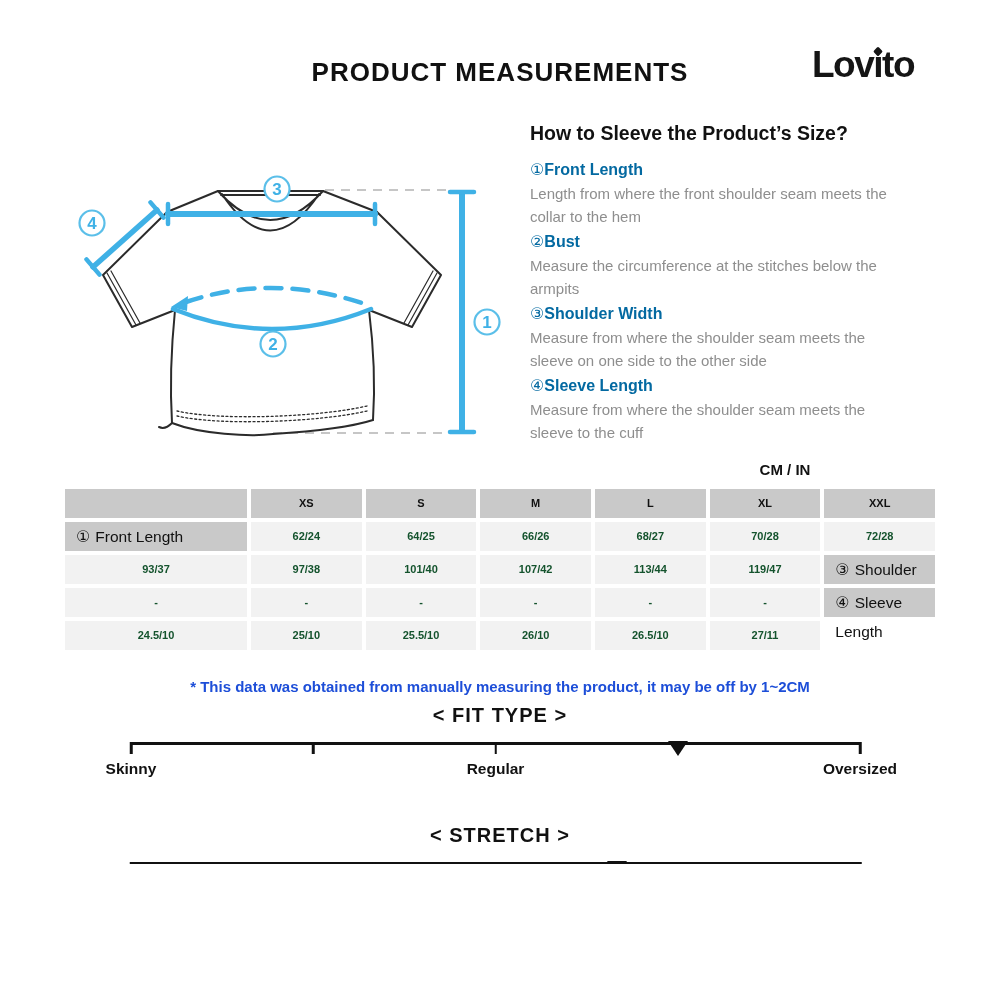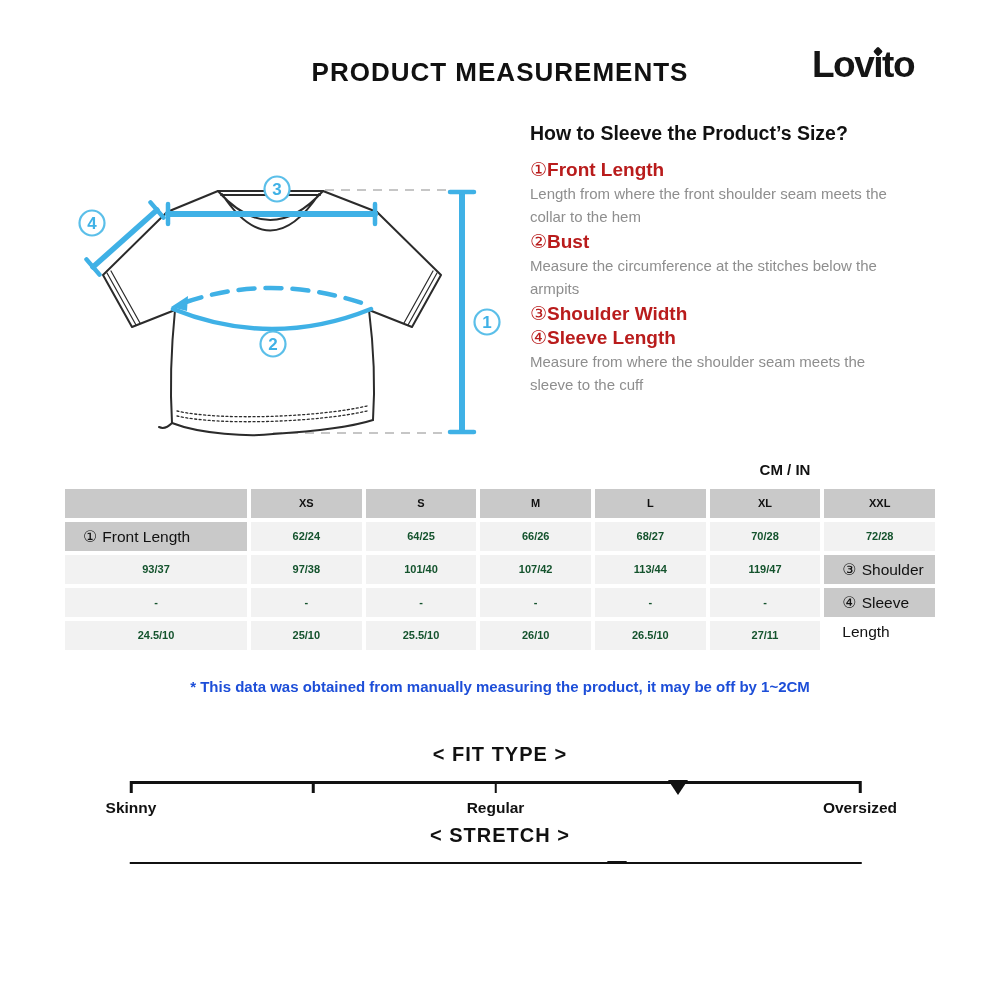--- a/index.html
+++ b/index.html
@@ -15,36 +15,36 @@
   .logo-i { position:relative; }
   .logo-i::after { content:""; position:absolute; left:50%; top:4px; width:7px; height:7px;
                    background:#151515; transform:translateX(-50%) rotate(45deg); border-radius:1.5px; }
 
   
   .diagram { position:absolute; left:60px; top:140px; width:460px; height:330px; }
 
   
   .howto { position:absolute; left:530px; top:122px; width:382px; }
   .howto-heading { font-size:19.5px; font-weight:bold; color:#111; margin-bottom:13px; }
-  .hitem { font-size:19px; font-weight:bold; color:#b91c1c; line-height:24px; }
+  .hitem { font-size:16px; font-weight:bold; color:#0369a1; line-height:24px; }
   .hnum { font-weight:normal; }
   .hdesc { font-size:15px; color:#8e8e8e; line-height:23px; margin-bottom:2px; width:372px; }
 
   
   .unit { position:absolute; left:635px; top:461px; width:300px; text-align:center;
           font-size:15px; font-weight:bold; color:#111; }
 
   
   .size-table { position:absolute; left:65px; top:489px; width:870px;
                 display:grid; grid-template-columns:182px repeat(6,1fr);
                 grid-auto-rows:29px; gap:4px; }
   .cell { line-height:29px; font-size:11px; text-align:center; }
   .cell.head { background:#c9c9c9; font-weight:bold; color:#111; }
   .cell.corner { background:#c9c9c9; }
-  .cell.rowlabel { background:#c9c9c9; text-align:left; padding-left:18px; color:#111; font-size:15.5px; }
+  .cell.rowlabel { background:#c9c9c9; text-align:left; padding-left:11px; color:#111; font-size:15.5px; }
   .cell.rowlabel .rownum { font-size:16px; margin-right:5px; }
   .cell.val { background:#f2f2f2; font-weight:bold; color:#14532d; }
 
   
   .disclaimer { position:absolute; left:0; top:678px; width:1000px; text-align:center;
                 font-size:15px; font-weight:bold; color:#1d4ed8; }
 
   
   .scale { position:absolute; left:0; width:1000px; height:78px; }
   .scale-title { position:absolute; left:0; top:0; width:1000px; text-align:center;
@@ -112,20 +112,21 @@
   <div class="howto">
     <div class="howto-heading">How to Sleeve the Product’s Size?</div>
 
     <div class="hitem"><span class="hnum">①</span><span>Front Length</span></div>
     <div class="hdesc">Length from where the front shoulder seam meets the collar to the hem</div>
 
     <div class="hitem"><span class="hnum">②</span><span>Bust</span></div>
     <div class="hdesc">Measure the circumference at the stitches below the armpits</div>
 
     <div class="hitem"><span class="hnum">③</span><span>Shoulder Width</span></div>
+    <div class="hdesc">Measure from where the shoulder seam meets the sleeve on one side to the other side</div>
 
     <div class="hitem"><span class="hnum">④</span><span>Sleeve Length</span></div>
     <div class="hdesc">Measure from where the shoulder seam meets the sleeve to the cuff</div>
   </div>
 
   <div class="unit">CM / IN</div>
 
   <div class="size-table">
       <div class="cell head corner"></div>
       <div class="cell head">XS</div>
@@ -158,21 +159,21 @@
       <div class="cell val">24.5/10</div>
       <div class="cell val">25/10</div>
       <div class="cell val">25.5/10</div>
       <div class="cell val">26/10</div>
       <div class="cell val">26.5/10</div>
       <div class="cell val">27/11</div>
     </div>
 
   <div class="disclaimer">* This data was obtained from manually measuring the product, it may be off by 1~2CM</div>
 
-  <div class="scale" id="scale-0" style="top:743px">
+  <div class="scale" id="scale-0" style="top:704px">
     <div class="scale-title">&lt; FIT TYPE &gt;</div>
     <div class="scale-line">
         <span class="tick" style="left: 0%;"></span>
         <span class="tick" style="left: 25%;"></span>
         <span class="tick" style="left: 50%;"></span>
         <span class="tick" style="left: 75%;"></span>
         <span class="tick" style="left: 100%;"></span>
         <span class="marker" style="left: 75%;"></span>
       </div>
     <div class="scale-labels">

